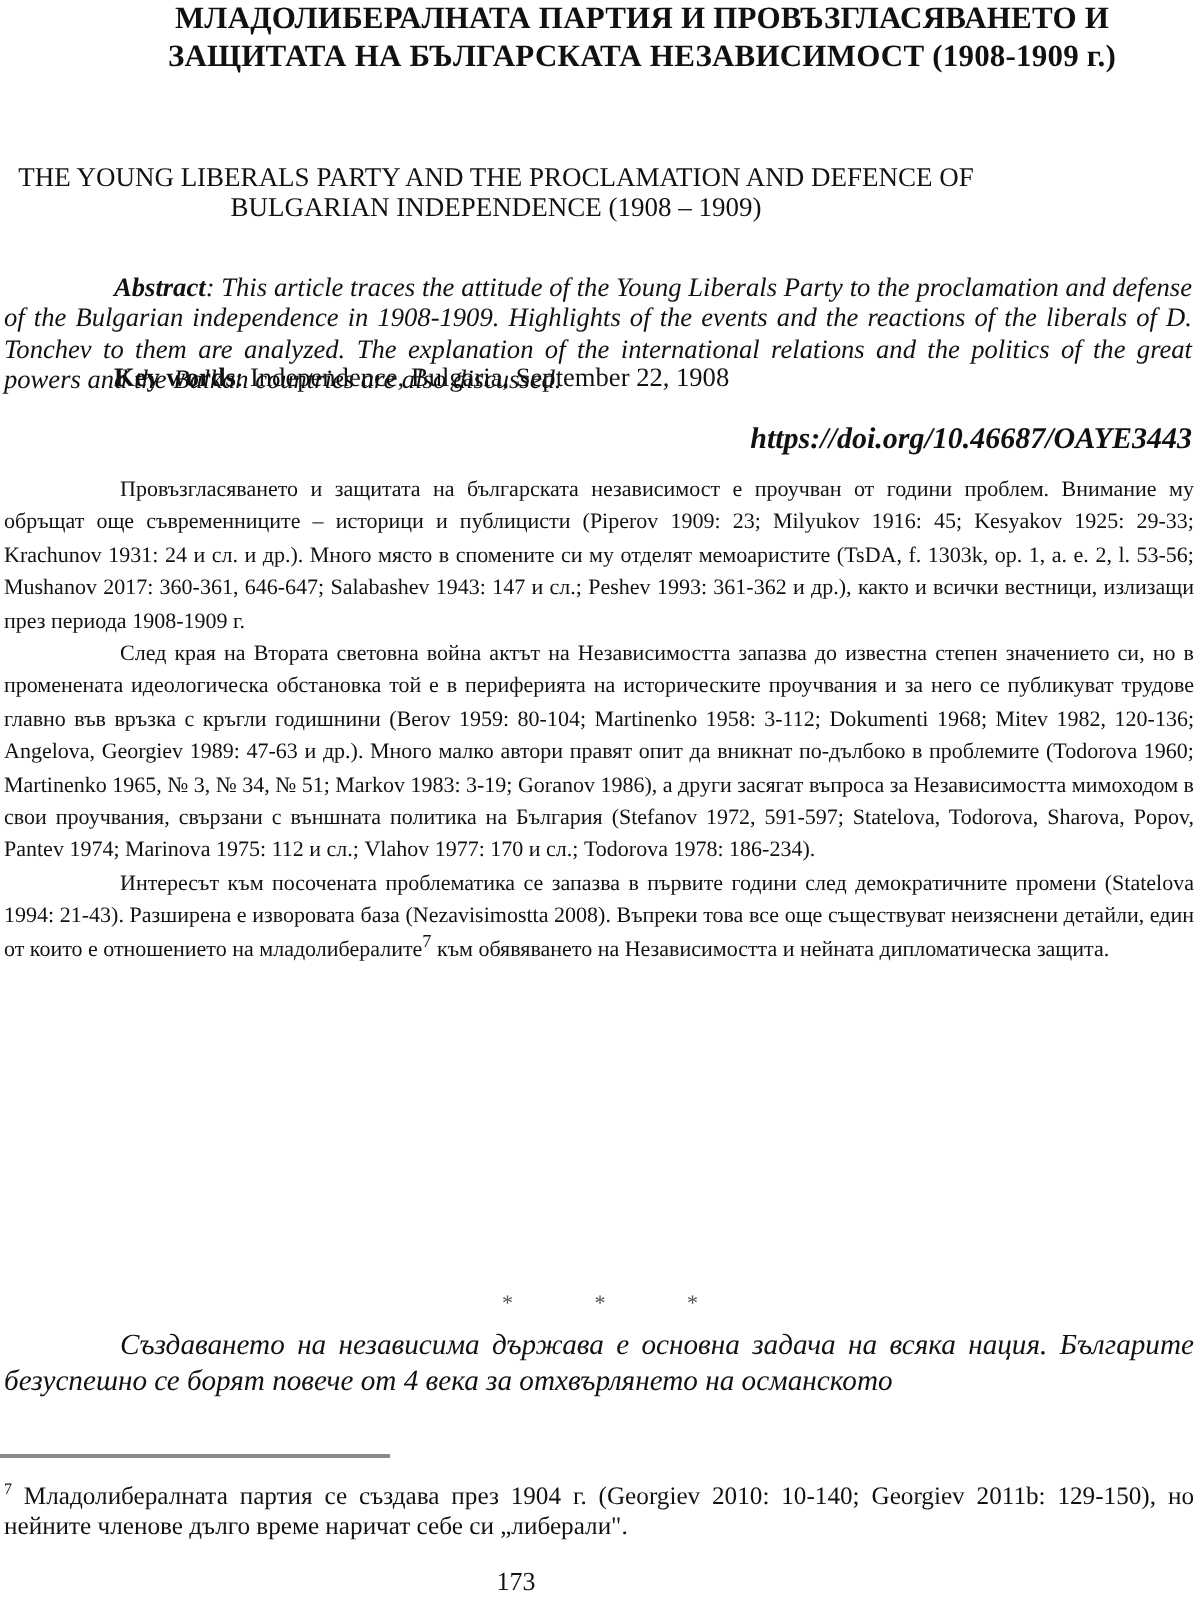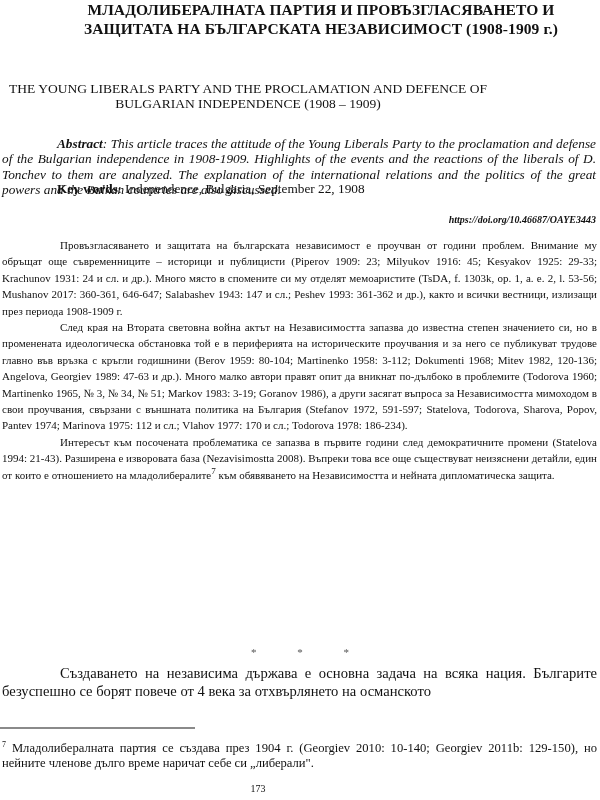--- a/index.html
+++ b/index.html
@@ -27,45 +27,45 @@
       position: absolute; left: 2px; top: 136px; width: 594px;
       font-style: italic; font-size: 13.3px; line-height: 15.4px;
       text-align: justify;
     }
     .abstract .lbl { font-weight: bold; }
     .abstract p { margin: 0; text-indent: 55px; }
     .keywords { position: absolute; left: 57px; top: 181px; font-size: 13.3px; line-height: 15px; }
     .keywords .lbl { font-weight: bold; }
     .doi {
       position: absolute; right: 4px; top: 212px;
-      font-style: italic; font-weight: bold; font-size: 10px; line-height: 16px;
+      font-style: italic; font-weight: bold; font-size: 15px; line-height: 16px;
     }
     .body-text {
       position: absolute; left: 2px; top: 237px; width: 595px;
       font-size: 11px; line-height: 16.4px; text-align: justify;
     }
     .body-text p { margin: 0; text-indent: 58px; }
     .stars {
       position: absolute; left: 0; top: 646px; width: 600px;
       text-align: center; font-size: 11px; color: #555; word-spacing: 38px;
     }
     .body-text-2 {
       position: absolute; left: 2px; top: 664px; width: 595px;
       font-size: 14.6px; line-height: 18px; text-align: justify;
     }
-    .body-text-2 p { margin: 0; text-indent: 58px; }
+    .body-text-2 p { margin: 0; text-indent: 58px; font-style: italic; }
     .fn-rule { position: absolute; left: 0; top: 727px; width: 195px; height: 2px; background: #8a8a8a; }
     .footnote {
       position: absolute; left: 2px; top: 741px; width: 595px;
       font-size: 12.6px; line-height: 15px; text-align: justify;
     }
     .footnote sup { font-size: 8px; }
     .page-number {
       position: absolute; left: 0; top: 783px; width: 516px;
-      text-align: center; font-size: 10px;
+      text-align: center; font-size: 13px;
     }
     sup { line-height: 0; }
   </style>
 </head>
 <body>
 
 <div class="page">
 
   <div class="title">
     <div>МЛАДОЛИБЕРАЛНАТА ПАРТИЯ И ПРОВЪЗГЛАСЯВАНЕТО И</div>

